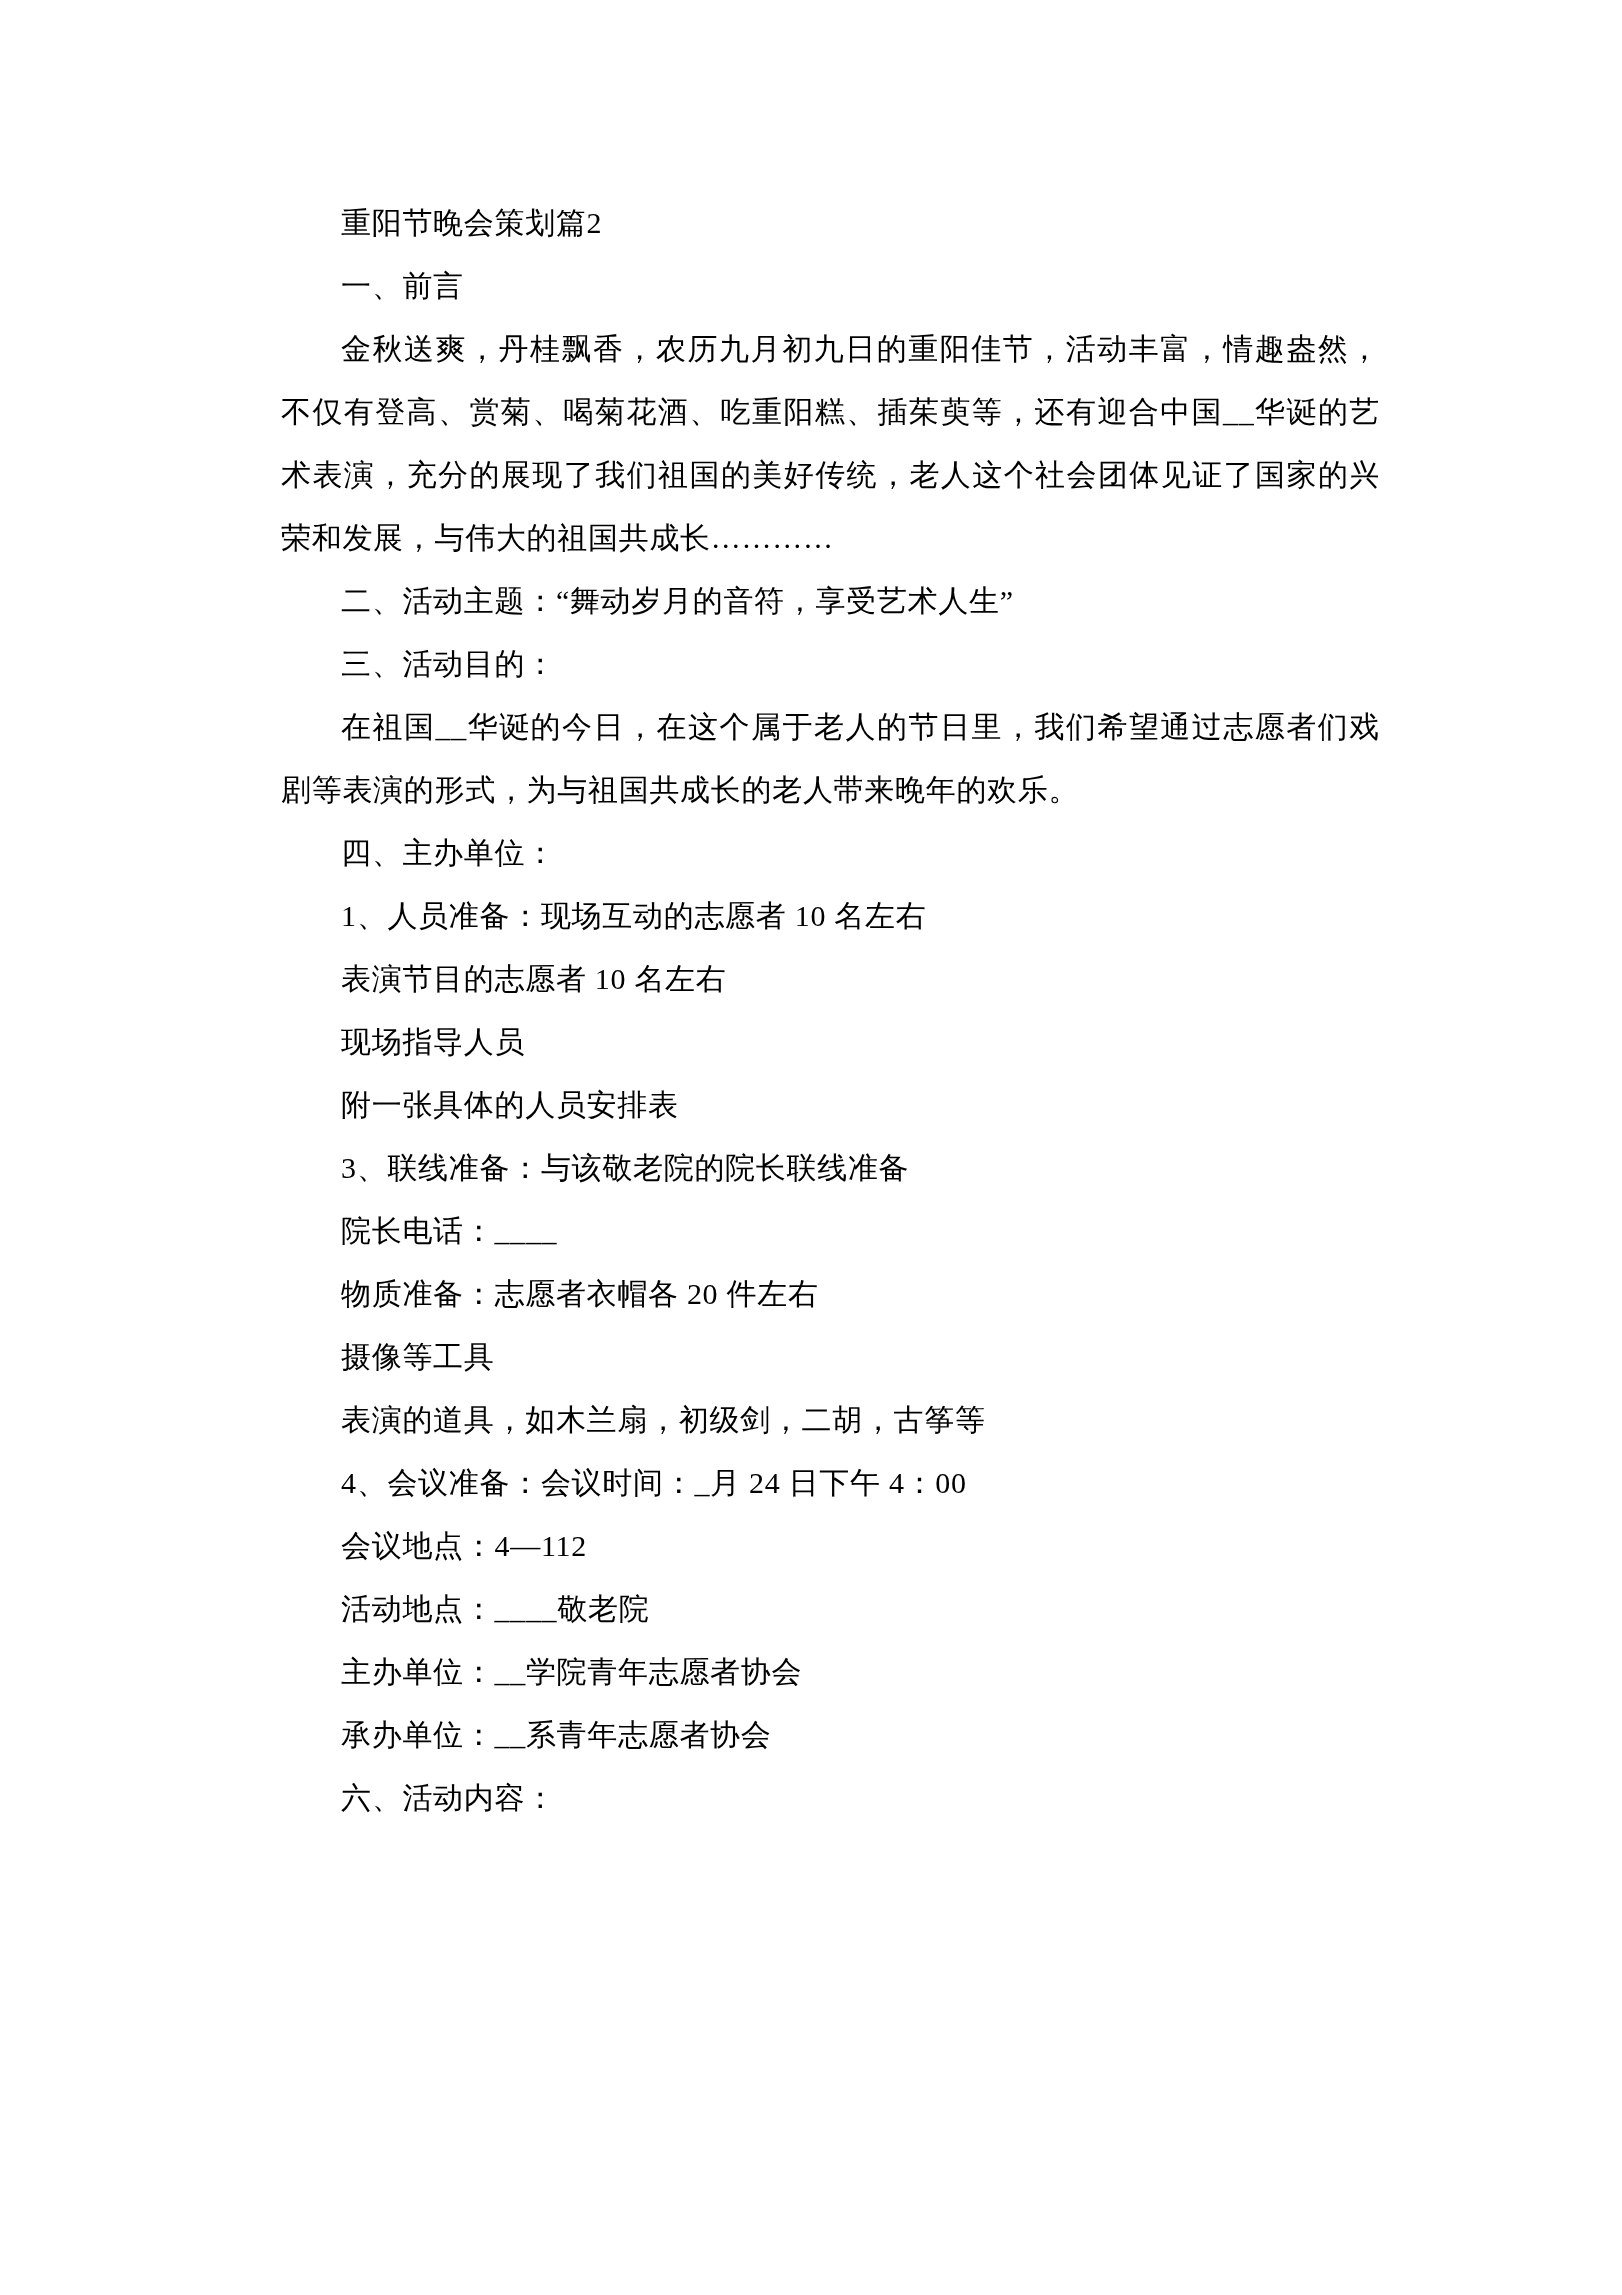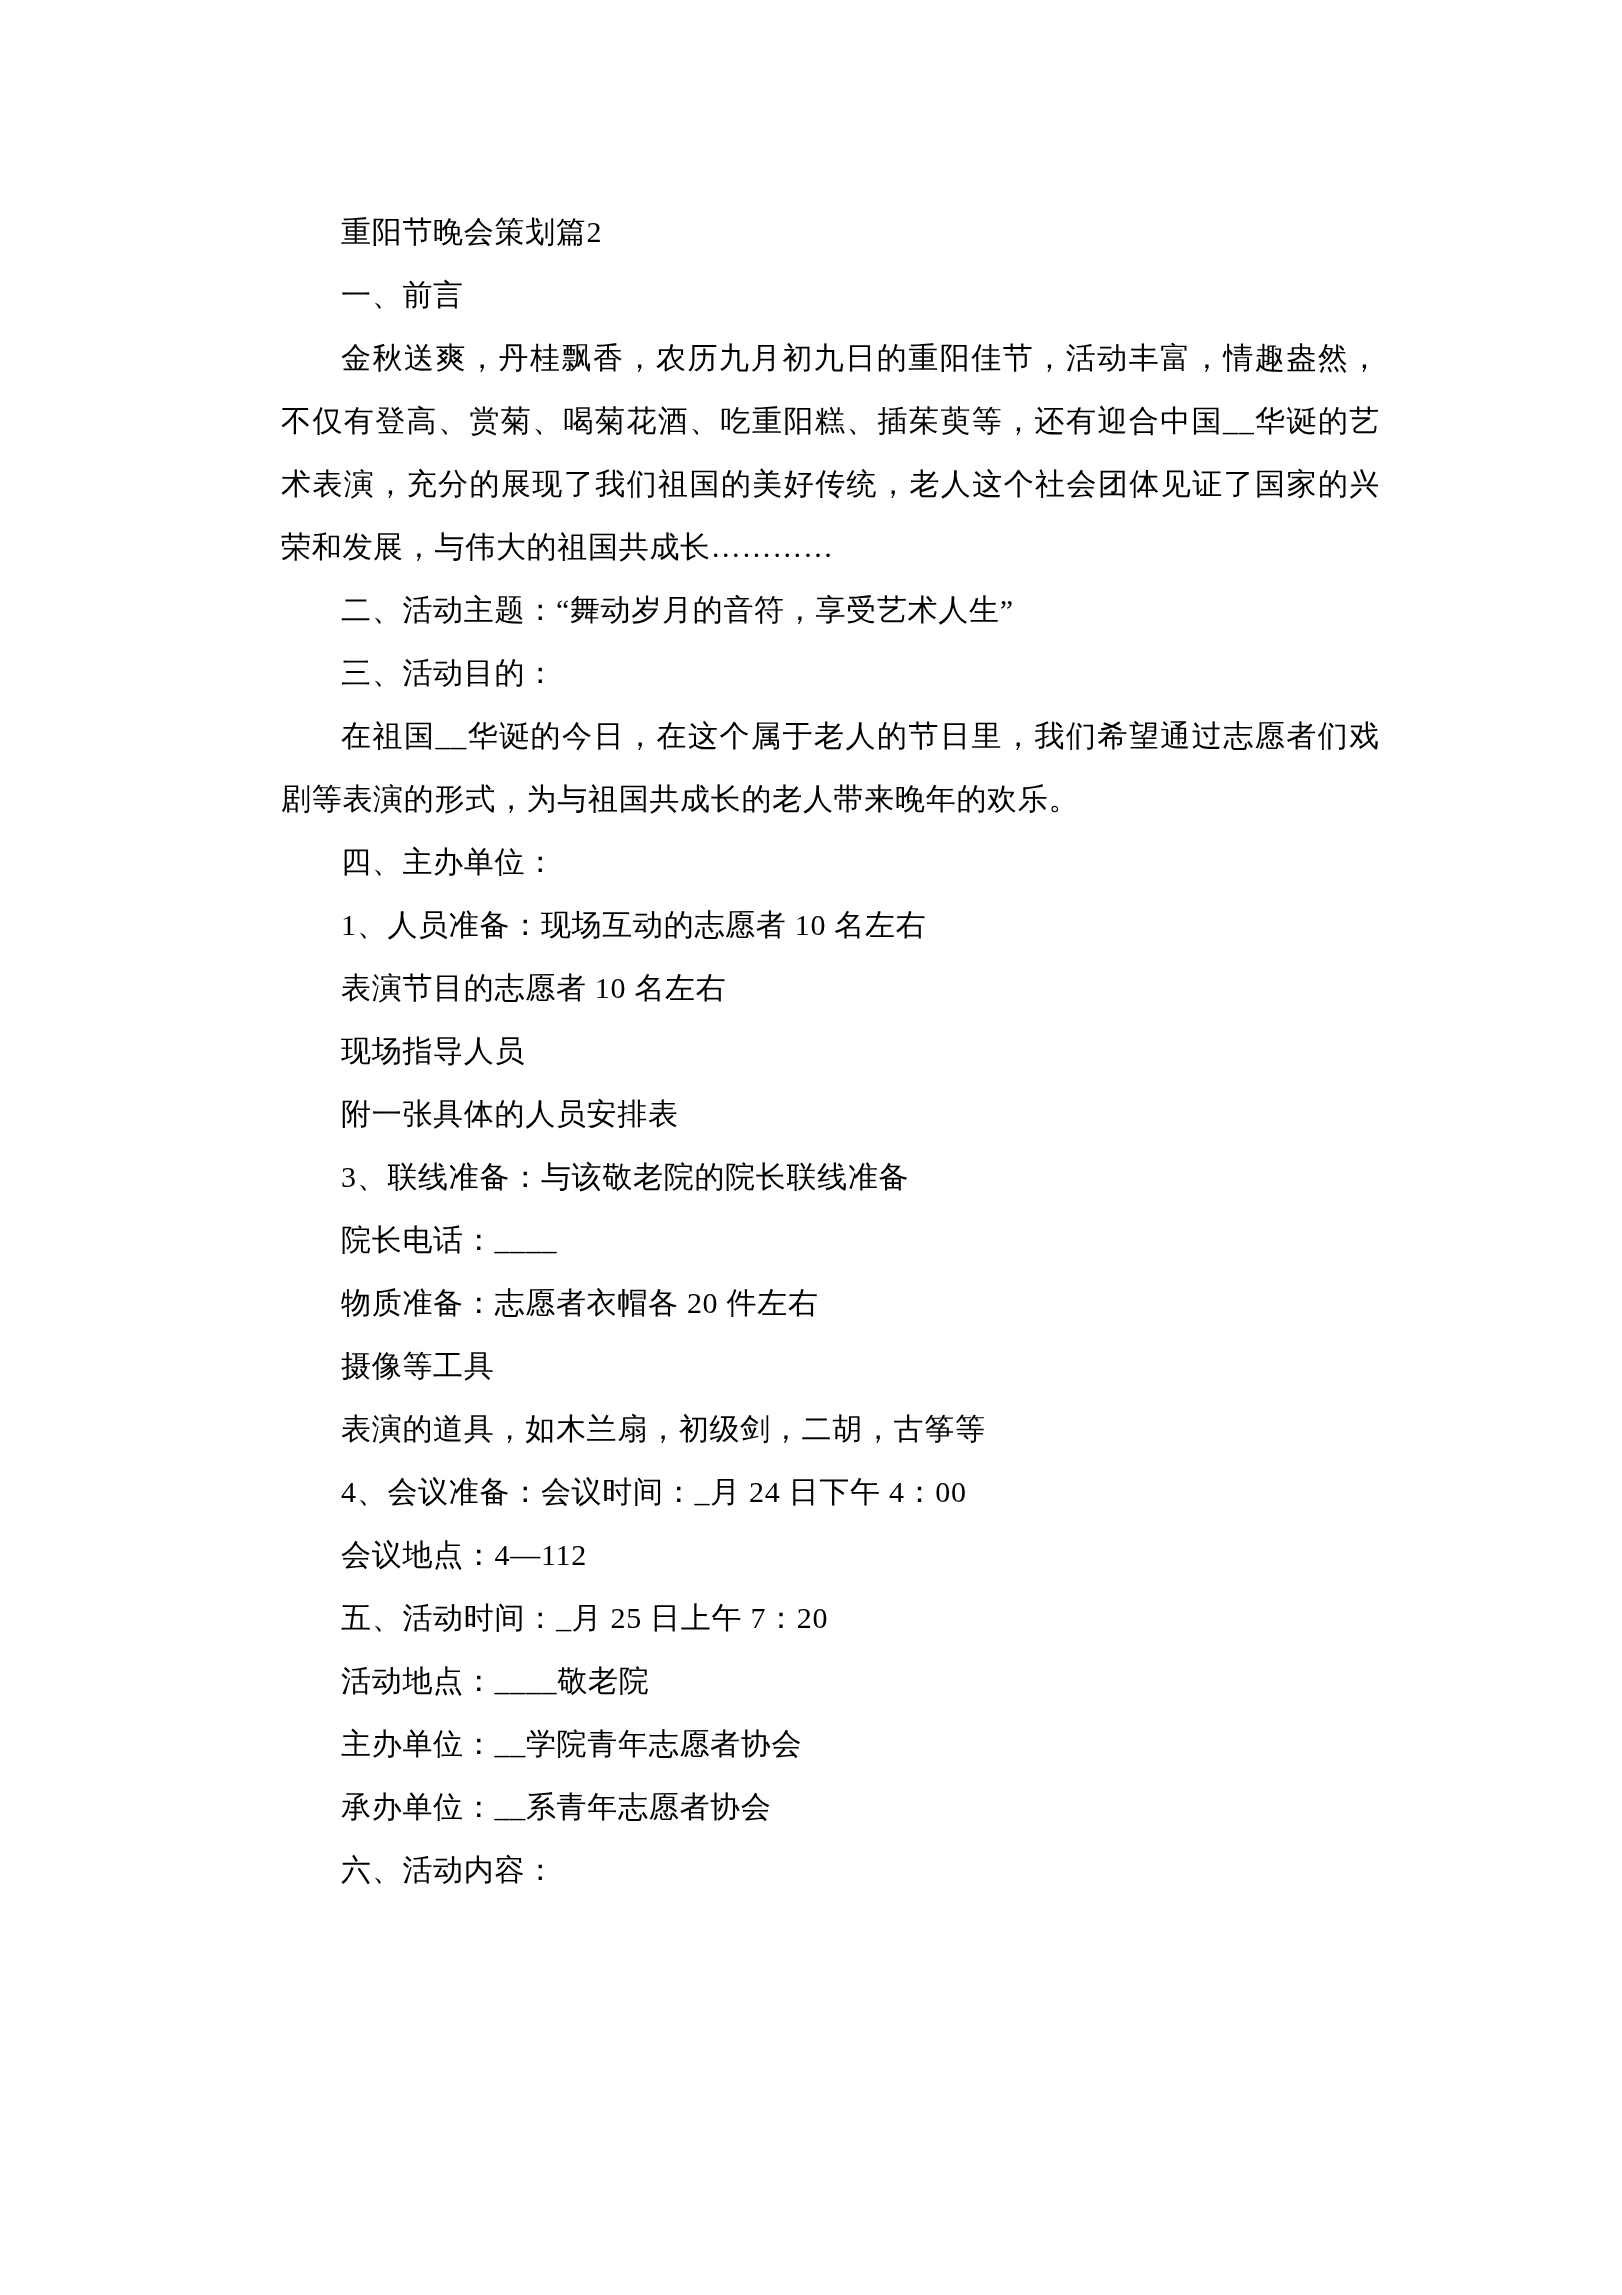--- a/index.html
+++ b/index.html
@@ -11,21 +11,21 @@
     width: 1623px;
     height: 2295px;
     font-family: "Liberation Serif", "DejaVu Serif", serif;
     color: #000000;
     position: relative;
     overflow: hidden;
   }
   .page {
     position: absolute;
     left: 0;
-    top: 10px;
+    top: 1px;
     width: 1623px;
     height: 1878px;
     box-sizing: border-box;
     padding-left: 42px;
   }
   .content {
     position: absolute;
     left: 281px;
     top: 190px;
     width: 1099px;
@@ -69,21 +69,20 @@
     <div class="line indent">表演节目的志愿者 10 名左右</div>
     <div class="line indent">现场指导人员</div>
     <div class="line indent">附一张具体的人员安排表</div>
     <div class="line indent">3、联线准备：与该敬老院的院长联线准备</div>
     <div class="line indent">院长电话：____</div>
     <div class="line indent">物质准备：志愿者衣帽各 20 件左右</div>
     <div class="line indent">摄像等工具</div>
     <div class="line indent">表演的道具，如木兰扇，初级剑，二胡，古筝等</div>
     <div class="line indent">4、会议准备：会议时间：_月 24 日下午 4：00</div>
     <div class="line indent">会议地点：4—112</div>
-    <div class="line indent">五、活动时间：_月 25 日上午 7：20</div>
     <div class="line indent">活动地点：____敬老院</div>
     <div class="line indent">主办单位：__学院青年志愿者协会</div>
     <div class="line indent">承办单位：__系青年志愿者协会</div>
     <div class="line indent">六、活动内容：</div>
 
   </div>
 </div>
 
 
 </body></html>

